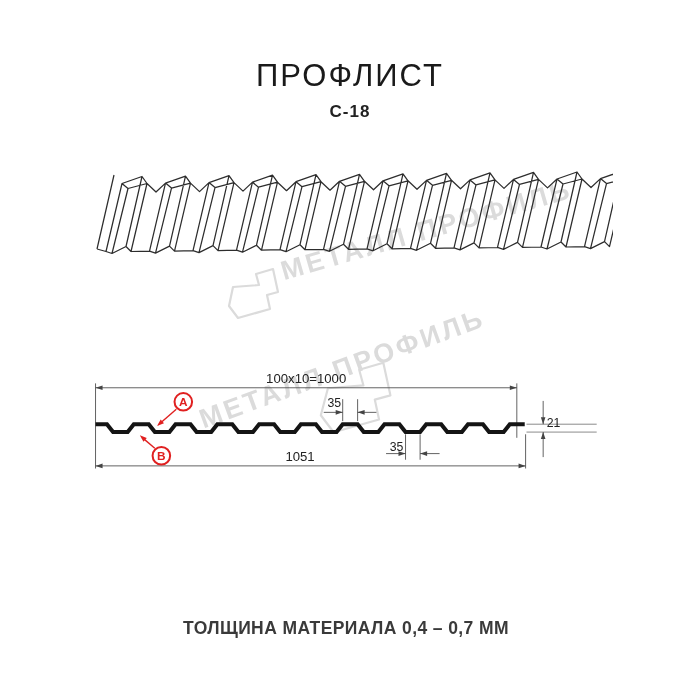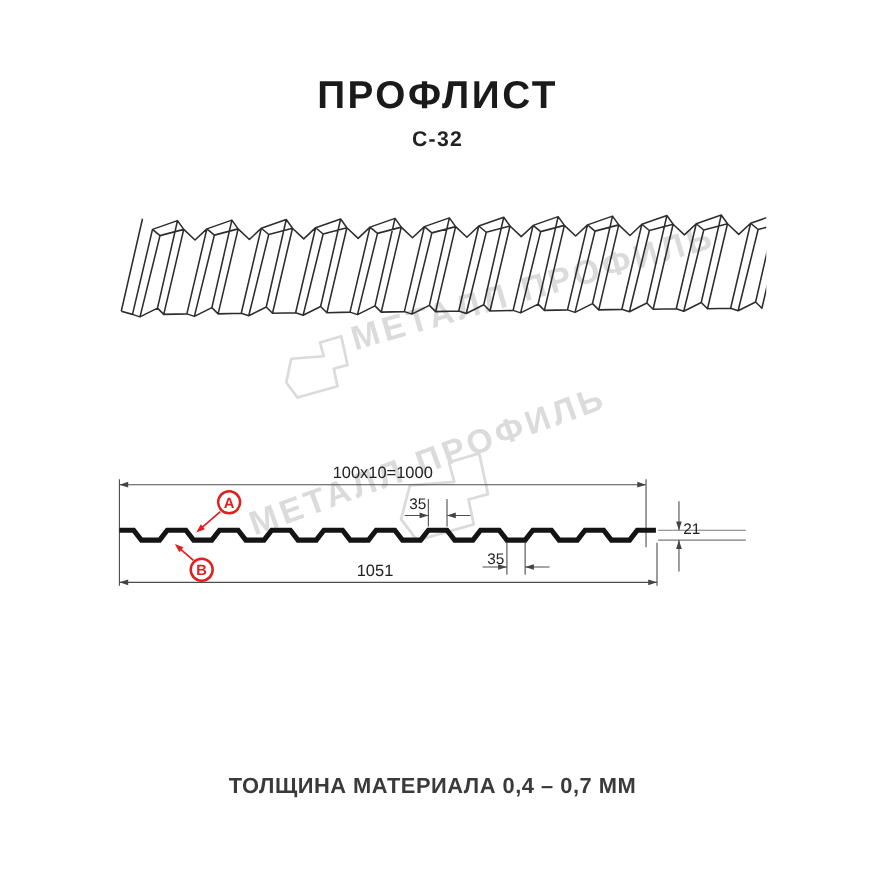--- a/index.html
+++ b/index.html
@@ -1,19 +1,19 @@
 <!DOCTYPE html>
 <html><head>
 <meta charset="utf-8">
 <style>
   html,body{margin:0;padding:0;}
   body{font-family:"Liberation Sans", sans-serif;}
   .page{position:relative;width:700px;height:700px;background:#ffffff;overflow:hidden;}
   .title{position:absolute;left:0;top:58px;width:700px;text-align:center;
-         font-size:31px;font-weight:bold;letter-spacing:2px;color:#1a1a1a;}
+         font-size:31px;font-weight:normal;letter-spacing:2px;color:#1a1a1a;}
   .subtitle{position:absolute;left:0;top:102px;width:700px;text-align:center;
          font-size:17px;font-weight:600;letter-spacing:1px;color:#222;}
   .footer{position:absolute;left:0;top:618px;width:692px;text-align:center;
          font-size:17.5px;font-weight:600;letter-spacing:0.4px;color:#3a3a3a;}
   .wm-text{position:absolute;white-space:nowrap;font-size:27px;font-weight:bold;
          letter-spacing:3px;color:#dbdbdb;transform-origin:left bottom;}
   .wm1{left:286px;top:256px;transform:rotate(-16deg);}
   .wm2{left:206px;top:404px;transform:rotate(-20deg);}
   svg{position:absolute;}
   #sheet3d{left:90px;top:165px;}
@@ -31,21 +31,21 @@
   <div class="wm-text wm1">МЕТАЛЛ ПРОФИЛЬ</div>
   <div class="wm-text wm2">МЕТАЛЛ ПРОФИЛЬ</div>
   <svg id="wmlogo" width="700" height="700" viewBox="0 0 700 700">
     <g fill="none" stroke="#dbdbdb" stroke-width="2.2" stroke-linejoin="round">
       <path d="M233,287 L229,306 L238,318 L270,309 L267,295 L278,292 L273,269 L256,274 L259,285 Z"></path>
       <path transform="translate(318,384) scale(1.42)" stroke-width="1.55" d="M7,3 L2,22 L11,34 L43,25 L40,11 L51,8 L46,-15 L29,-10 L32,1 Z"></path>
     </g>
   </svg>
 
   <div class="title">ПРОФЛИСТ</div>
-  <div class="subtitle">С-32</div>
+  <div class="subtitle">С-18</div>
 
   <svg id="sheet3d" width="523" height="95" viewBox="90 165 523 95">
       <path d="M97,249 L114,175 M97,249 L106,251.5 M106.0,251.5 L122.0,183.5 L142.0,176.5 L147.0,183.5 L131.0,251.5 L126.0,246.5 L112.0,253.5 Z M112.0,253.5 L128.0,188.5 L122.0,183.5 M128.0,188.5 L147.0,183.5 M126.0,246.5 L142.0,176.5 M131.0,251.5 L149.5,251.1 M147.0,183.5 L156.0,192.0 L165.5,183.1 M149.5,251.1 L165.5,183.1 L185.5,176.1 L190.5,183.1 L174.5,251.1 L169.5,246.1 L155.5,253.1 Z M155.5,253.1 L171.5,188.1 L165.5,183.1 M171.5,188.1 L190.5,183.1 M169.5,246.1 L185.5,176.1 M174.5,251.1 L193.0,250.6 M190.5,183.1 L199.5,191.6 L209.0,182.6 M193.0,250.6 L209.0,182.6 L229.0,175.6 L234.0,182.6 L218.0,250.6 L213.0,245.6 L199.0,252.6 Z M199.0,252.6 L215.0,187.6 L209.0,182.6 M215.0,187.6 L234.0,182.6 M213.0,245.6 L229.0,175.6 M218.0,250.6 L236.5,250.2 M234.0,182.6 L243.0,191.1 L252.5,182.1 M236.5,250.2 L252.5,182.2 L272.5,175.2 L277.5,182.2 L261.5,250.2 L256.5,245.2 L242.5,252.2 Z M242.5,252.2 L258.5,187.2 L252.5,182.2 M258.5,187.2 L277.5,182.2 M256.5,245.2 L272.5,175.2 M261.5,250.2 L280.0,249.7 M277.5,182.2 L286.5,190.7 L296.0,181.7 M280.0,249.7 L296.0,181.7 L316.0,174.7 L321.0,181.7 L305.0,249.7 L300.0,244.7 L286.0,251.7 Z M286.0,251.7 L302.0,186.7 L296.0,181.7 M302.0,186.7 L321.0,181.7 M300.0,244.7 L316.0,174.7 M305.0,249.7 L323.5,249.3 M321.0,181.7 L330.0,190.2 L339.5,181.3 M323.5,249.3 L339.5,181.3 L359.5,174.3 L364.5,181.3 L348.5,249.3 L343.5,244.3 L329.5,251.3 Z M329.5,251.3 L345.5,186.3 L339.5,181.3 M345.5,186.3 L364.5,181.3 M343.5,244.3 L359.5,174.3 M348.5,249.3 L367.0,248.8 M364.5,181.3 L373.5,189.8 L383.0,180.8 M367.0,248.8 L383.0,180.8 L403.0,173.8 L408.0,180.8 L392.0,248.8 L387.0,243.8 L373.0,250.8 Z M373.0,250.8 L389.0,185.8 L383.0,180.8 M389.0,185.8 L408.0,180.8 M387.0,243.8 L403.0,173.8 M392.0,248.8 L410.5,248.4 M408.0,180.8 L417.0,189.3 L426.5,180.4 M410.5,248.3 L426.5,180.3 L446.5,173.3 L451.5,180.3 L435.5,248.3 L430.5,243.3 L416.5,250.3 Z M416.5,250.3 L432.5,185.3 L426.5,180.3 M432.5,185.3 L451.5,180.3 M430.5,243.3 L446.5,173.3 M435.5,248.3 L454.0,247.9 M451.5,180.3 L460.5,188.8 L470.0,179.9 M454.0,247.9 L470.0,179.9 L490.0,172.9 L495.0,179.9 L479.0,247.9 L474.0,242.9 L460.0,249.9 Z M460.0,249.9 L476.0,184.9 L470.0,179.9 M476.0,184.9 L495.0,179.9 M474.0,242.9 L490.0,172.9 M479.0,247.9 L497.5,247.5 M495.0,179.9 L504.0,188.4 L513.5,179.4 M497.5,247.4 L513.5,179.4 L533.5,172.4 L538.5,179.4 L522.5,247.4 L517.5,242.4 L503.5,249.4 Z M503.5,249.4 L519.5,184.4 L513.5,179.4 M519.5,184.4 L538.5,179.4 M517.5,242.4 L533.5,172.4 M522.5,247.4 L541.0,247.0 M538.5,179.4 L547.5,187.9 L557.0,179.0 M541.0,247.0 L557.0,179.0 L577.0,172.0 L582.0,179.0 L566.0,247.0 L561.0,242.0 L547.0,249.0 Z M547.0,249.0 L563.0,184.0 L557.0,179.0 M563.0,184.0 L582.0,179.0 M561.0,242.0 L577.0,172.0 M566.0,247.0 L584.5,246.6 M582.0,179.0 L591.0,187.5 L600.5,178.6 M584.5,246.6 L600.5,178.6 L620.5,171.6 L625.5,178.6 L609.5,246.6 L604.5,241.6 L590.5,248.6 Z M590.5,248.6 L606.5,183.6 L600.5,178.6 M606.5,183.6 L625.5,178.6 M604.5,241.6 L620.5,171.6 " fill="none" stroke="#2d2d2d" stroke-width="1.25" stroke-linejoin="round"></path>
     </svg>
 
   <svg id="section" width="610" height="120" viewBox="85 362 695 120">
 
     <g stroke="#4d4d4d" stroke-width="1" fill="none">
       <line x1="97" y1="378" x2="97" y2="475"></line>
       <line x1="577" y1="378" x2="577" y2="440"></line>

